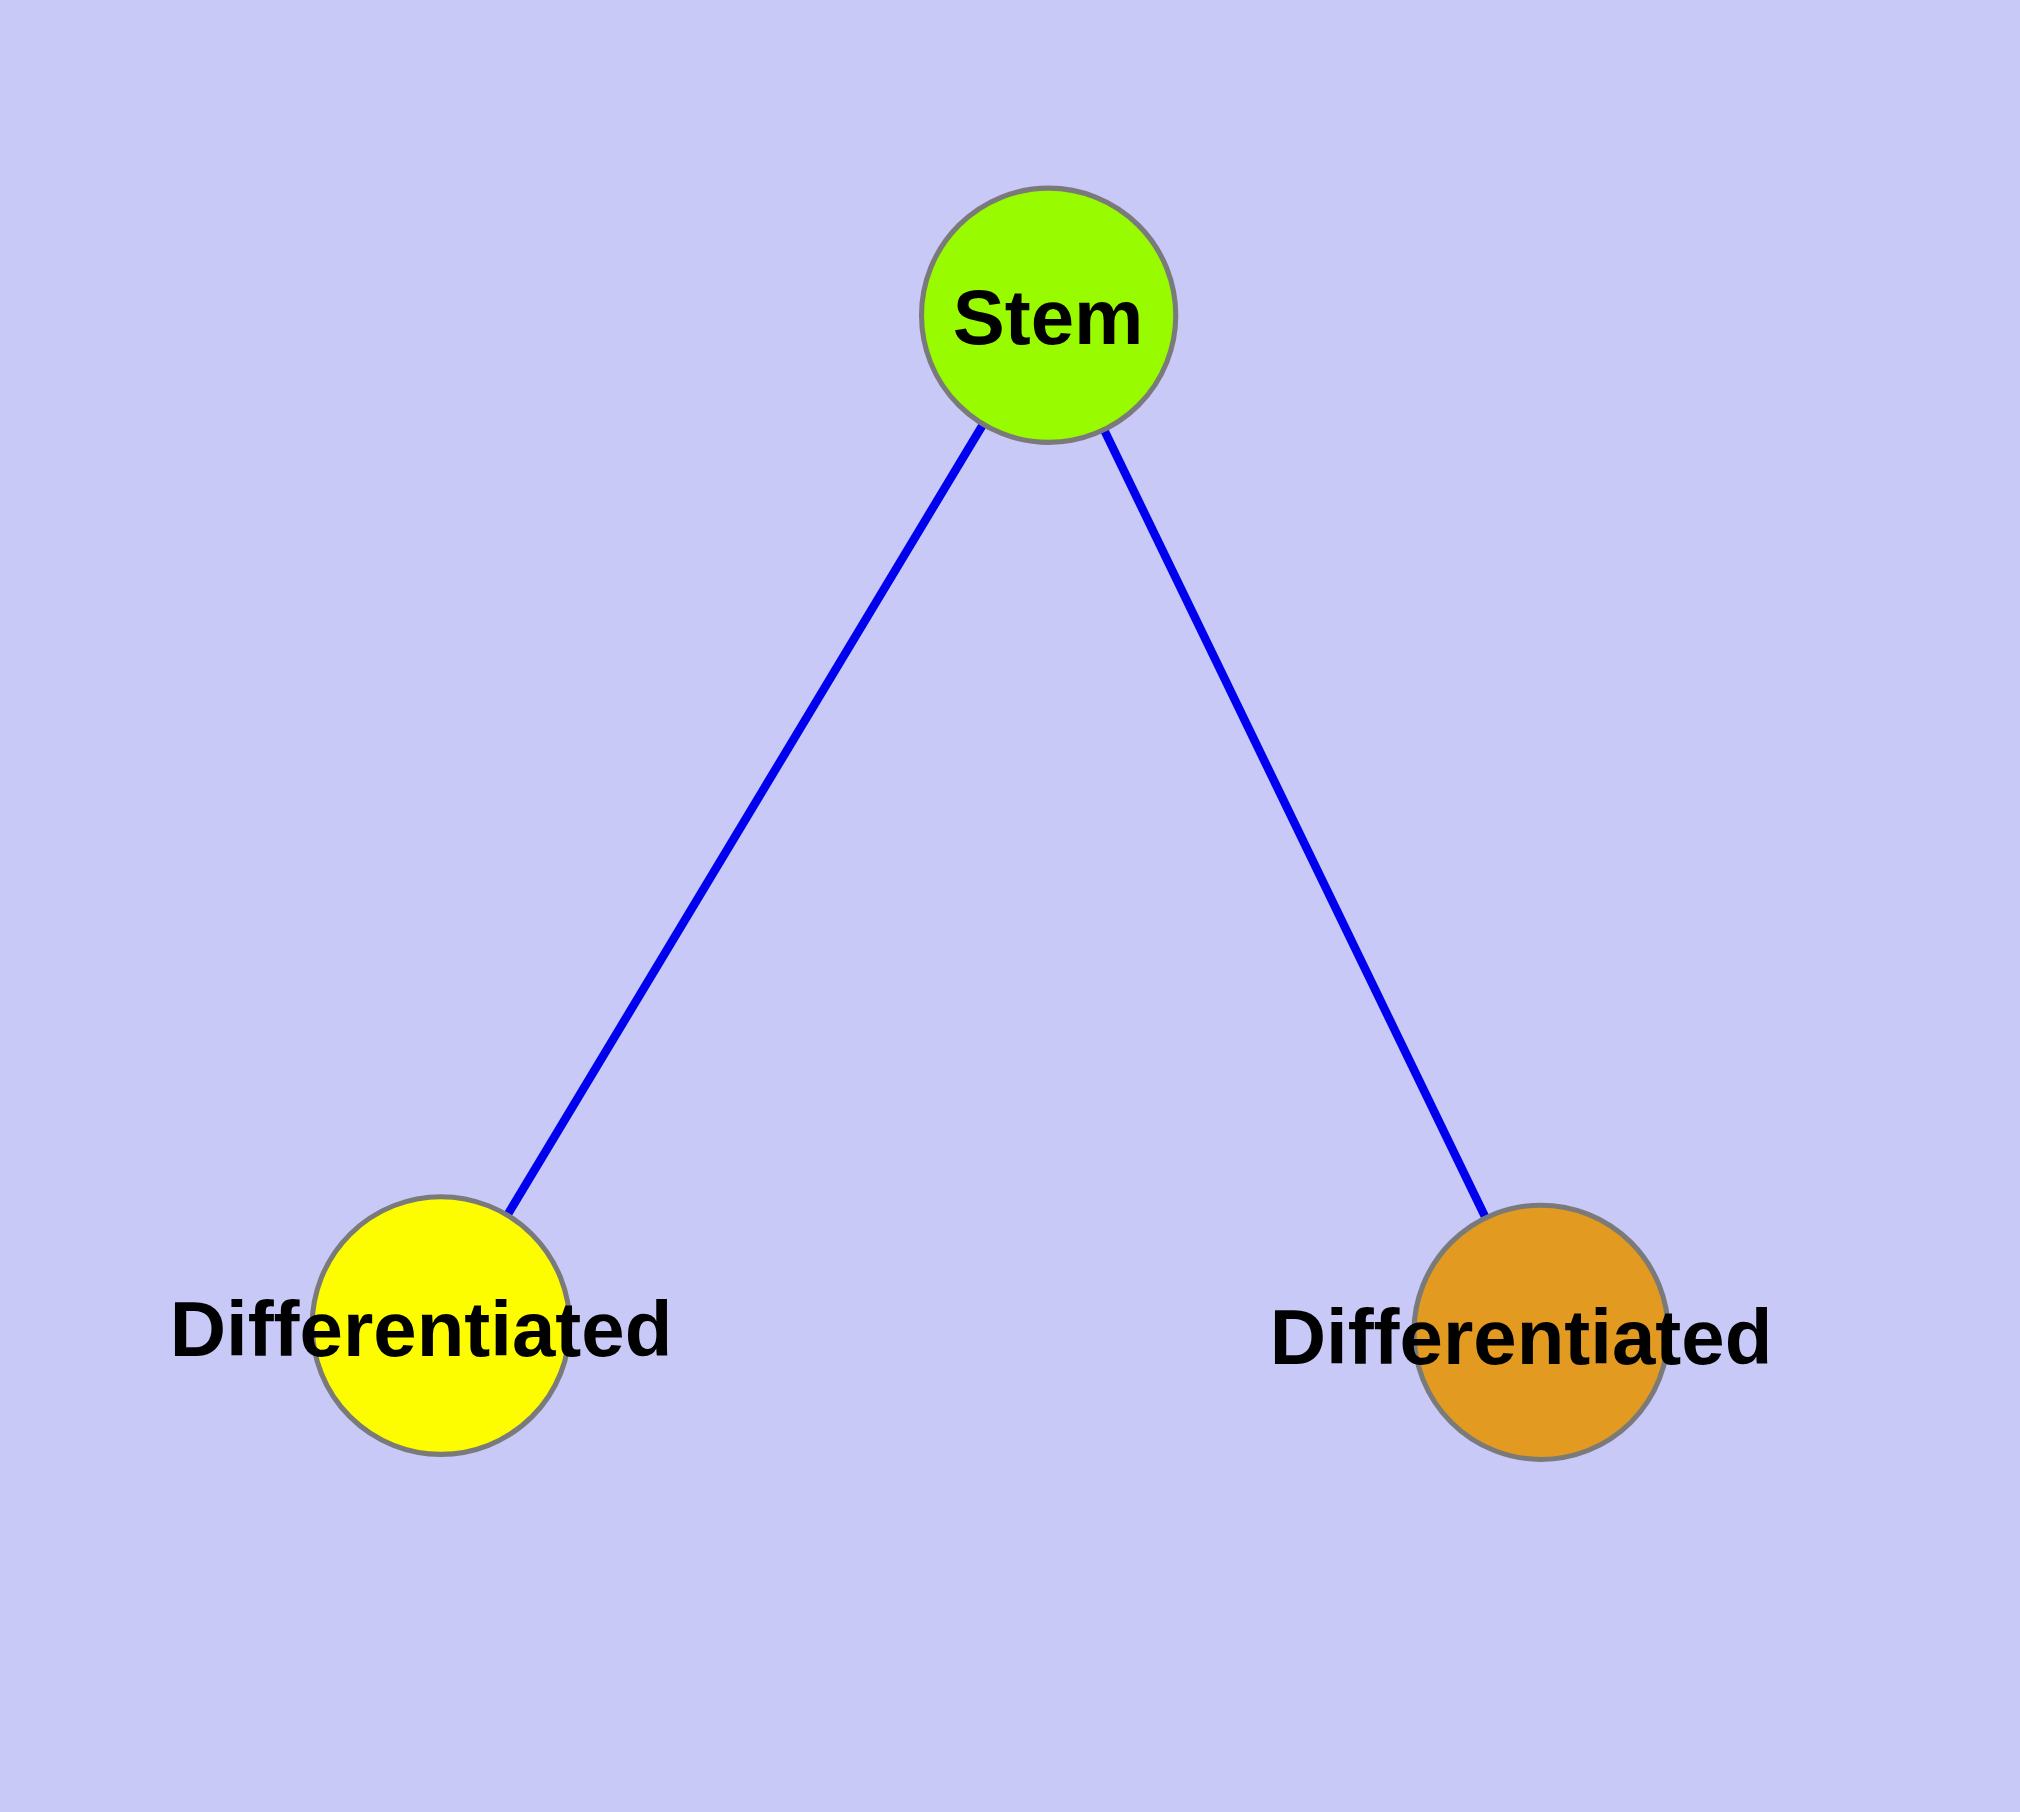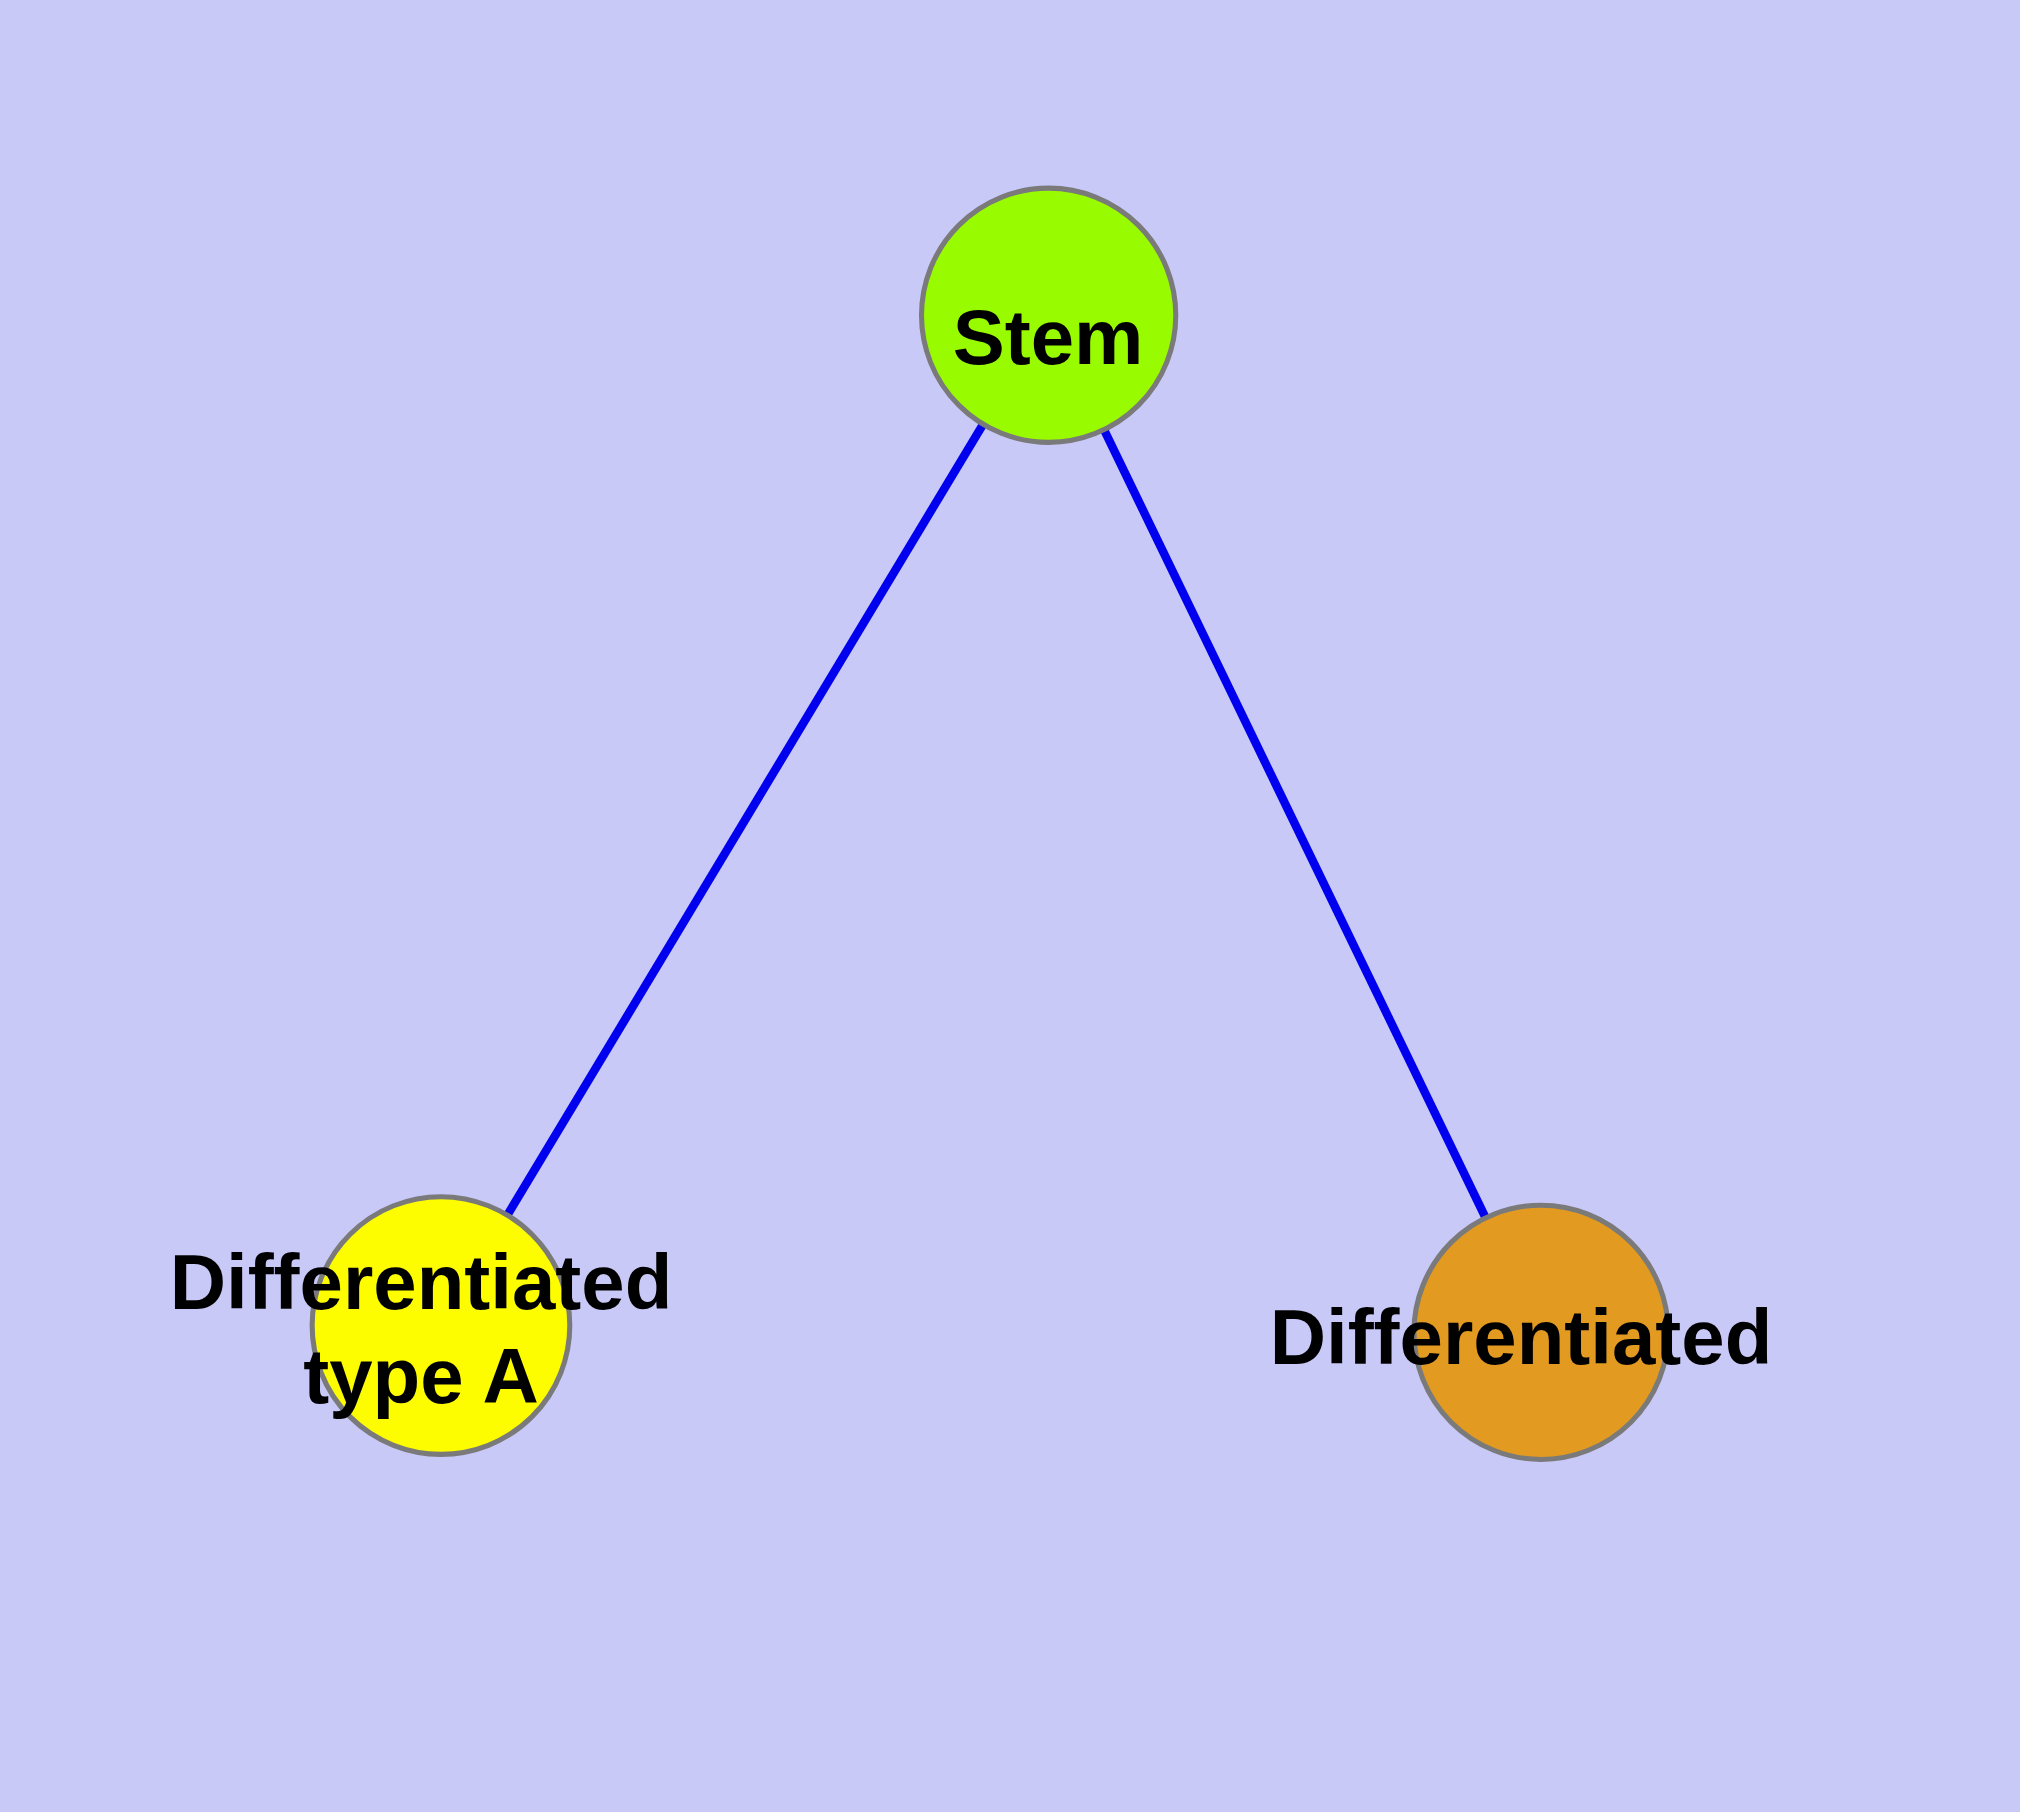--- a/index.html
+++ b/index.html
@@ -28,21 +28,21 @@
   .label {
     position: absolute;
     transform: translate(-50%, -50%);
     font-size: 78px;
     font-weight: 700;
     color: #000000;
     line-height: 1.21;
     text-align: center;
     white-space: nowrap;
   }
-  .label-stem   { left: 1048px; top: 337px; }
+  .label-stem   { left: 1048px; top: 317px; }
   .label-type-a { left: 421px;  top: 1329px; }
   .label-type-b { left: 1521px; top: 1337px; }
 </style>
 </head>
 <body>
 
 <div class="canvas">
 
   <svg class="graph-svg" viewBox="0 0 2384 2138">
     <line class="edge" x1="1237" y1="372" x2="520" y2="1564" stroke="#0000ee"></line>
@@ -50,21 +50,20 @@
 
     <circle class="node" cx="1237" cy="372" r="150" fill="#99fb00"></circle>
     <circle class="node" cx="520" cy="1564" r="152" fill="#fdfd00"></circle>
     <circle class="node" cx="1818" cy="1572" r="150" fill="#e29a20"></circle>
   </svg>
 
   <div class="label label-stem">Stem</div>
 
   <div class="label label-type-a">
     <div>Differentiated</div>
-    <div>type A</div>
   </div>
 
   <div class="label label-type-b">
     <div>Differentiated</div>
   </div>
 
 </div>
 
 
 </body></html>

